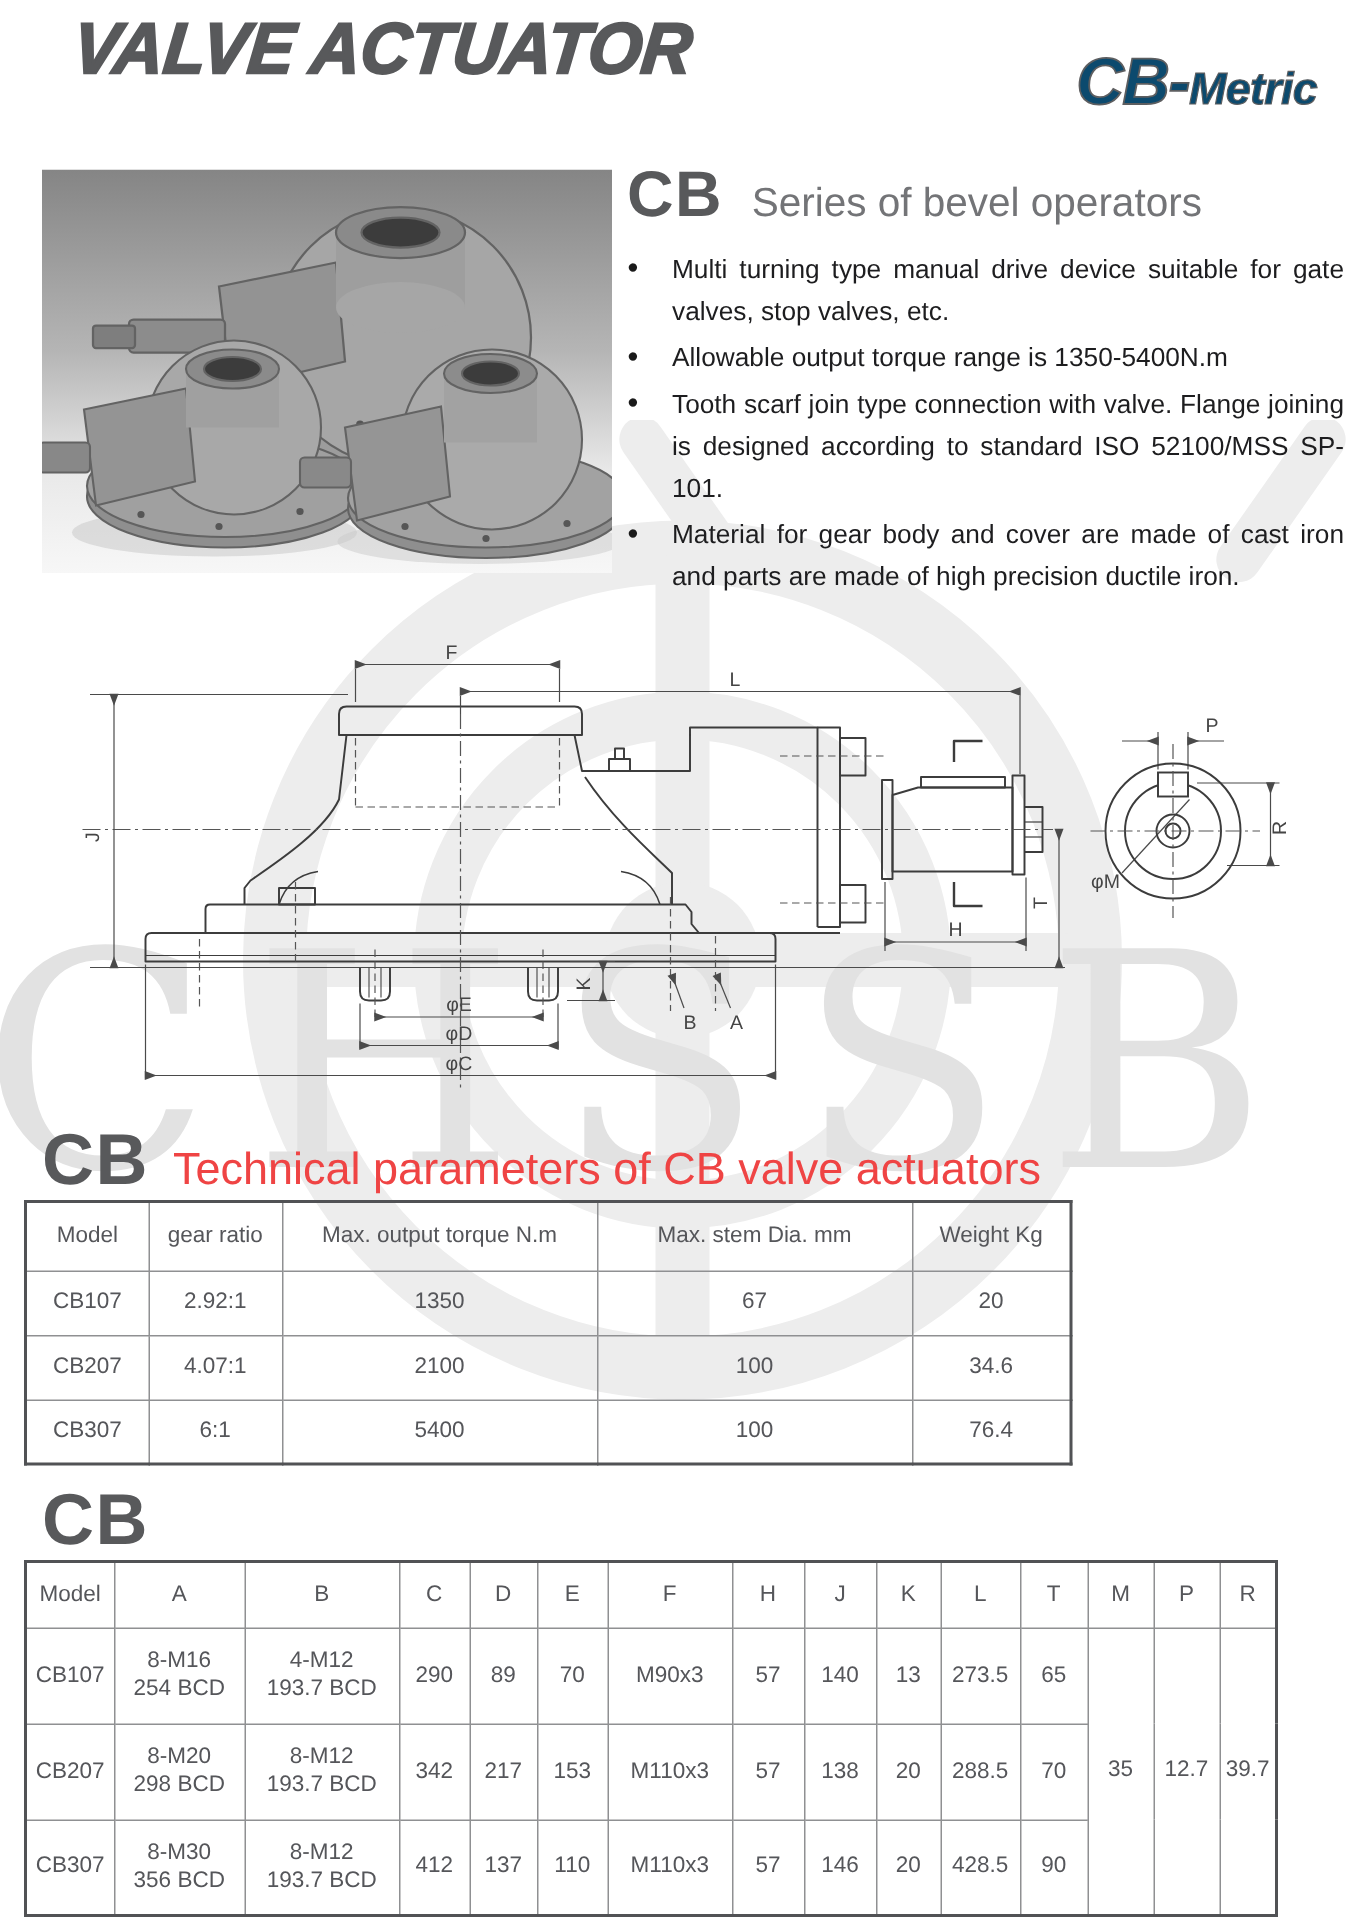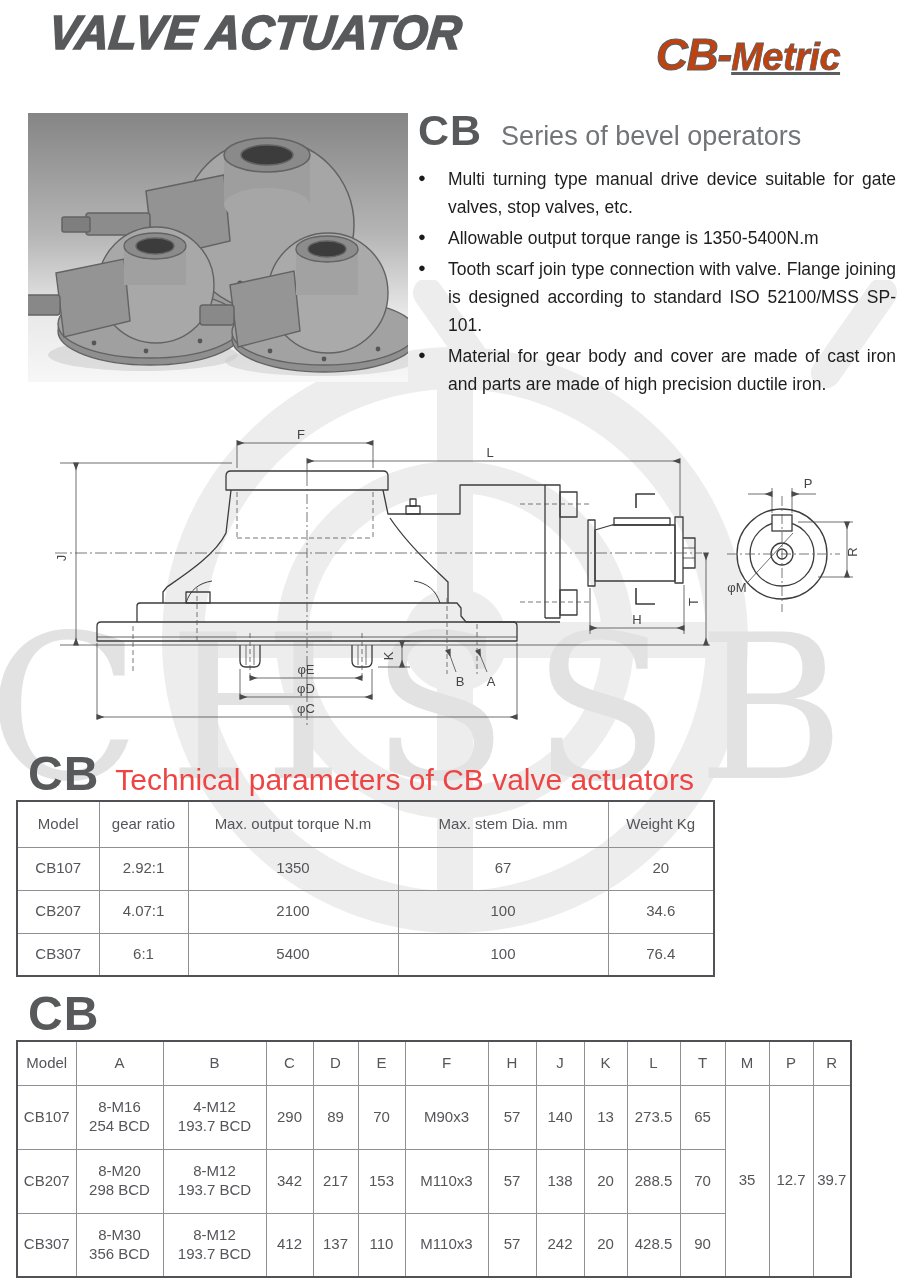--- a/index.html
+++ b/index.html
@@ -12,25 +12,25 @@
   .watermark { position:absolute; left:0; top:280px; width:900px; height:700px; z-index:0; pointer-events:none; }
   
   .title {
     position:absolute; left:52px; top:4px; z-index:2;
     font-size:46px; font-weight:bold; font-style:italic; color:#58595b;
     letter-spacing:0px; transform:skewX(-6deg) scaleY(1.04); transform-origin:left top;
     -webkit-text-stroke:1.6px #58595b;
   }
   .brand {
     position:absolute; right:22px; top:30px; width:260px; z-index:2;
-    display:flex; align-items:baseline; justify-content:center;
-    color:#c2410c; font-style:italic; font-weight:bold;
+    display:flex; align-items:baseline; justify-content:flex-end;
+    color:#0c4a6e; font-style:italic; font-weight:bold;
   }
   .brand .cb { font-size:44px; -webkit-text-stroke:1.2px #5d5e60; letter-spacing:-1px; }
-  .brand .metric { font-size:38px; -webkit-text-stroke:0.8px #5d5e60; letter-spacing:-0.5px;text-decoration:underline; }
+  .brand .metric { font-size:30px; -webkit-text-stroke:0.8px #5d5e60; letter-spacing:-0.5px; }
   
   .photo { position:absolute; left:28px; top:113px; width:380px; height:269px; z-index:1; }
   
   .intro { position:absolute; left:418px; top:106px; width:478px; z-index:1; }
   .intro-heading { display:flex; align-items:baseline; margin-bottom:10px; }
   .intro-heading .big-cb { font-size:43px; font-weight:bold; color:#58595b; letter-spacing:1px; }
   .intro-heading .sub { font-size:27px; color:#737477; margin-left:19px; }
   .bullet { display:flex; margin-bottom:3px; }
   .bullet .dot { flex:0 0 30px; font-size:13px; color:#1a1a1a; padding-top:5px; }
   .bullet .txt {
@@ -459,21 +459,21 @@
       </td>
       <td>
         <span class="cell-line">8-M12</span>
         <span class="cell-line">193.7 BCD</span>
       </td>
       <td>412</td>
       <td>137</td>
       <td>110</td>
       <td>M110x3</td>
       <td>57</td>
-      <td>242</td>
+      <td>146</td>
       <td>20</td>
       <td>428.5</td>
       <td>90</td>
     </tr>
   </tbody>
     </table>
 
 </div>
 
 </body></html>

